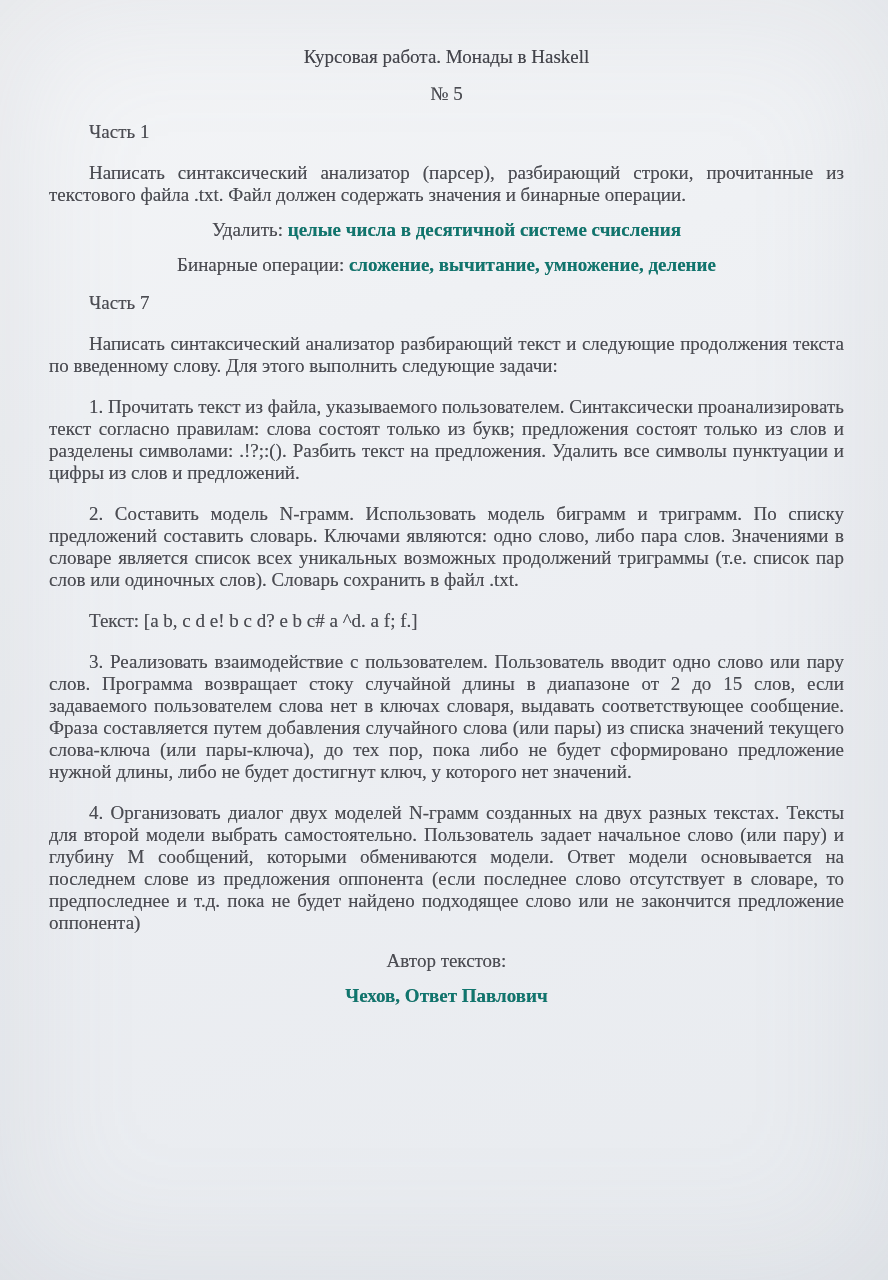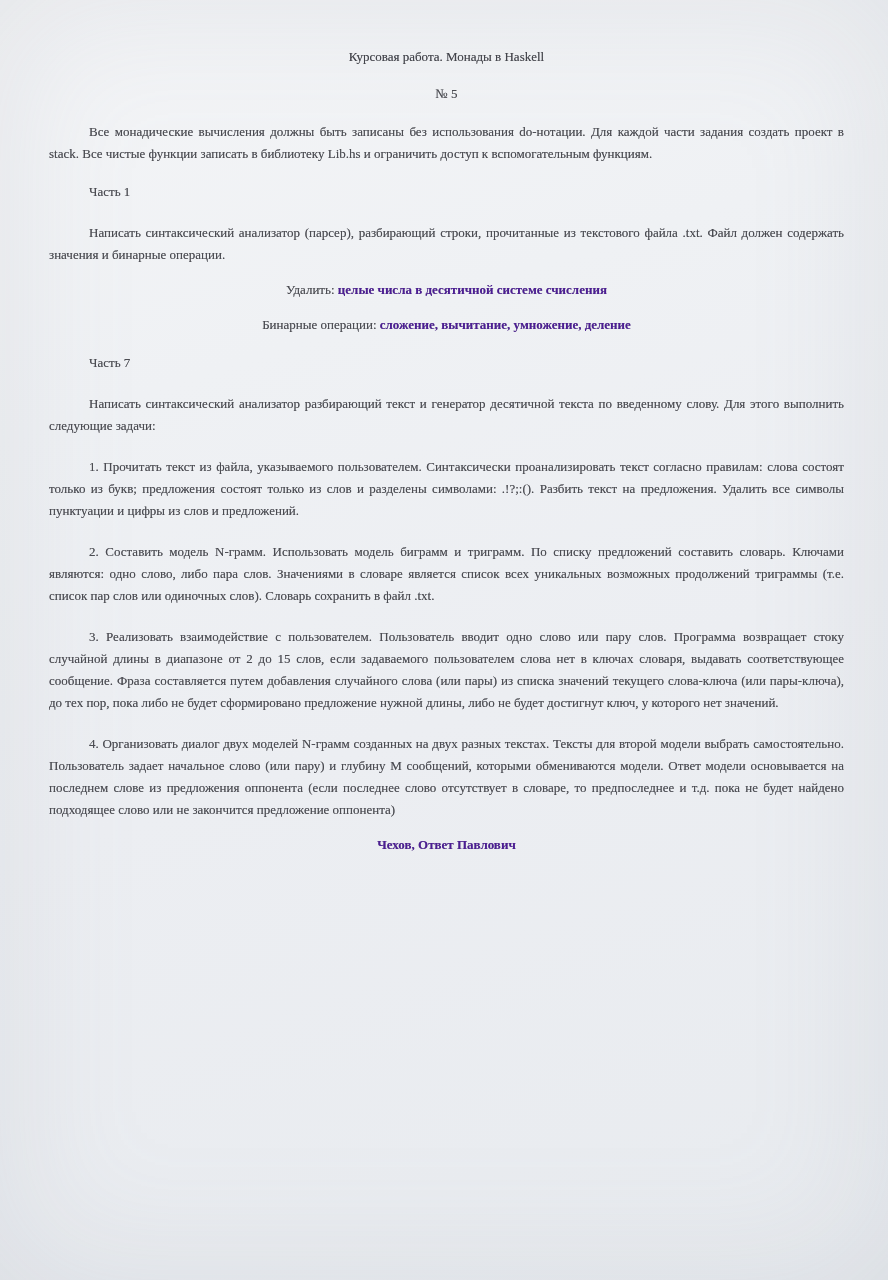--- a/index.html
+++ b/index.html
@@ -16,21 +16,21 @@
   }
   .page {
     box-sizing: border-box;
     width: 888px;
     height: 1280px;
     padding: 46px 44px 0 49px;
     box-shadow: inset 0 0 140px rgba(140,148,160,0.16);
   }
   .block {
     margin: 0;
-    font-size: 13px;
+    font-size: 19px;
     line-height: 22px;
     text-shadow: 0 0 0.5px rgba(72,73,80,0.55);
   }
   .p {
     margin-top: 19px;
     text-align: justify;
     text-indent: 40px;
   }
   .h {
     margin-top: 16px;
@@ -43,55 +43,56 @@
   .title {
     margin-top: 0;
     color: #43444b;
   }
   .subtitle {
     margin-top: 15px;
   }
   .gap-lg { margin-top: 16px; }
   b, .bold {
     font-weight: bold;
-    color: #4c1d95;
+    color: #0f766e;
     text-align: center;
   }
 </style>
 </head>
 <body>
 
 <div class="page">
 
   <div class="block c title">Курсовая работа. Монады в Haskell</div>
 
   <div class="block c subtitle">№ 5</div>
 
-  <p class="block p gap-lg">Все монадические вычисления должны быть записаны без использования do-нотации. Для каждой части задания создать проект в stack. Все чистые функции записать в библиотеку Lib.hs и ограничить доступ к вспомогательным функциям.</p>
 
   <p class="block h">Часть 1</p>
 
   <p class="block p">Написать синтаксический анализатор (парсер), разбирающий строки, прочитанные из текстового файла .txt. Файл должен содержать значения и бинарные операции.</p>
 
   <p class="block c"><span>Удалить: </span><b>целые числа в десятичной системе счисления</b></p>
 
   <p class="block c"><span>Бинарные операции: </span><b>сложение, вычитание, умножение, деление</b></p>
 
 
   <p class="block h">Часть 7</p>
 
-  <p class="block p">Написать синтаксический анализатор разбирающий текст и генератор десятичной текста по введенному слову. Для этого выполнить следующие задачи:</p>
+  <p class="block p">Написать синтаксический анализатор разбирающий текст и следующие продолжения текста по введенному слову. Для этого выполнить следующие задачи:</p>
 
   <p class="block p">1. Прочитать текст из файла, указываемого пользователем. Синтаксически проанализировать текст согласно правилам: слова состоят только из букв; предложения состоят только из слов и разделены символами: .!?;:(). Разбить текст на предложения. Удалить все символы пунктуации и цифры из слов и предложений.</p>
 
   <p class="block p">2. Составить модель N-грамм. Использовать модель биграмм и триграмм. По списку предложений составить словарь. Ключами являются: одно слово, либо пара слов. Значениями в словаре является список всех уникальных возможных продолжений триграммы (т.е. список пар слов или одиночных слов). Словарь сохранить в файл .txt.</p>
 
 
+  <p class="block p">Текст: [a b, c d e! b c d? e b c# a ^d. a f; f.]</p>
 
 
   <p class="block p">3. Реализовать взаимодействие с пользователем. Пользователь вводит одно слово или пару слов. Программа возвращает стоку случайной длины в диапазоне от 2 до 15 слов, если задаваемого пользователем слова нет в ключах словаря, выдавать соответствующее сообщение. Фраза составляется путем добавления случайного слова (или пары) из списка значений текущего слова-ключа (или пары-ключа), до тех пор, пока либо не будет сформировано предложение нужной длины, либо не будет достигнут ключ, у которого нет значений.</p>
 
   <p class="block p">4. Организовать диалог двух моделей N-грамм созданных на двух разных текстах. Тексты для второй модели выбрать самостоятельно. Пользователь задает начальное слово (или пару) и глубину M сообщений, которыми обмениваются модели. Ответ модели основывается на последнем слове из предложения оппонента (если последнее слово отсутствует в словаре, то предпоследнее и т.д. пока не будет найдено подходящее слово или не закончится предложение оппонента)</p>
 
+  <p class="block c gap-lg">Автор текстов:</p>
 
   <p class="block c bold">Чехов, Ответ Павлович</p>
 
 </div>
 
 </body></html>

